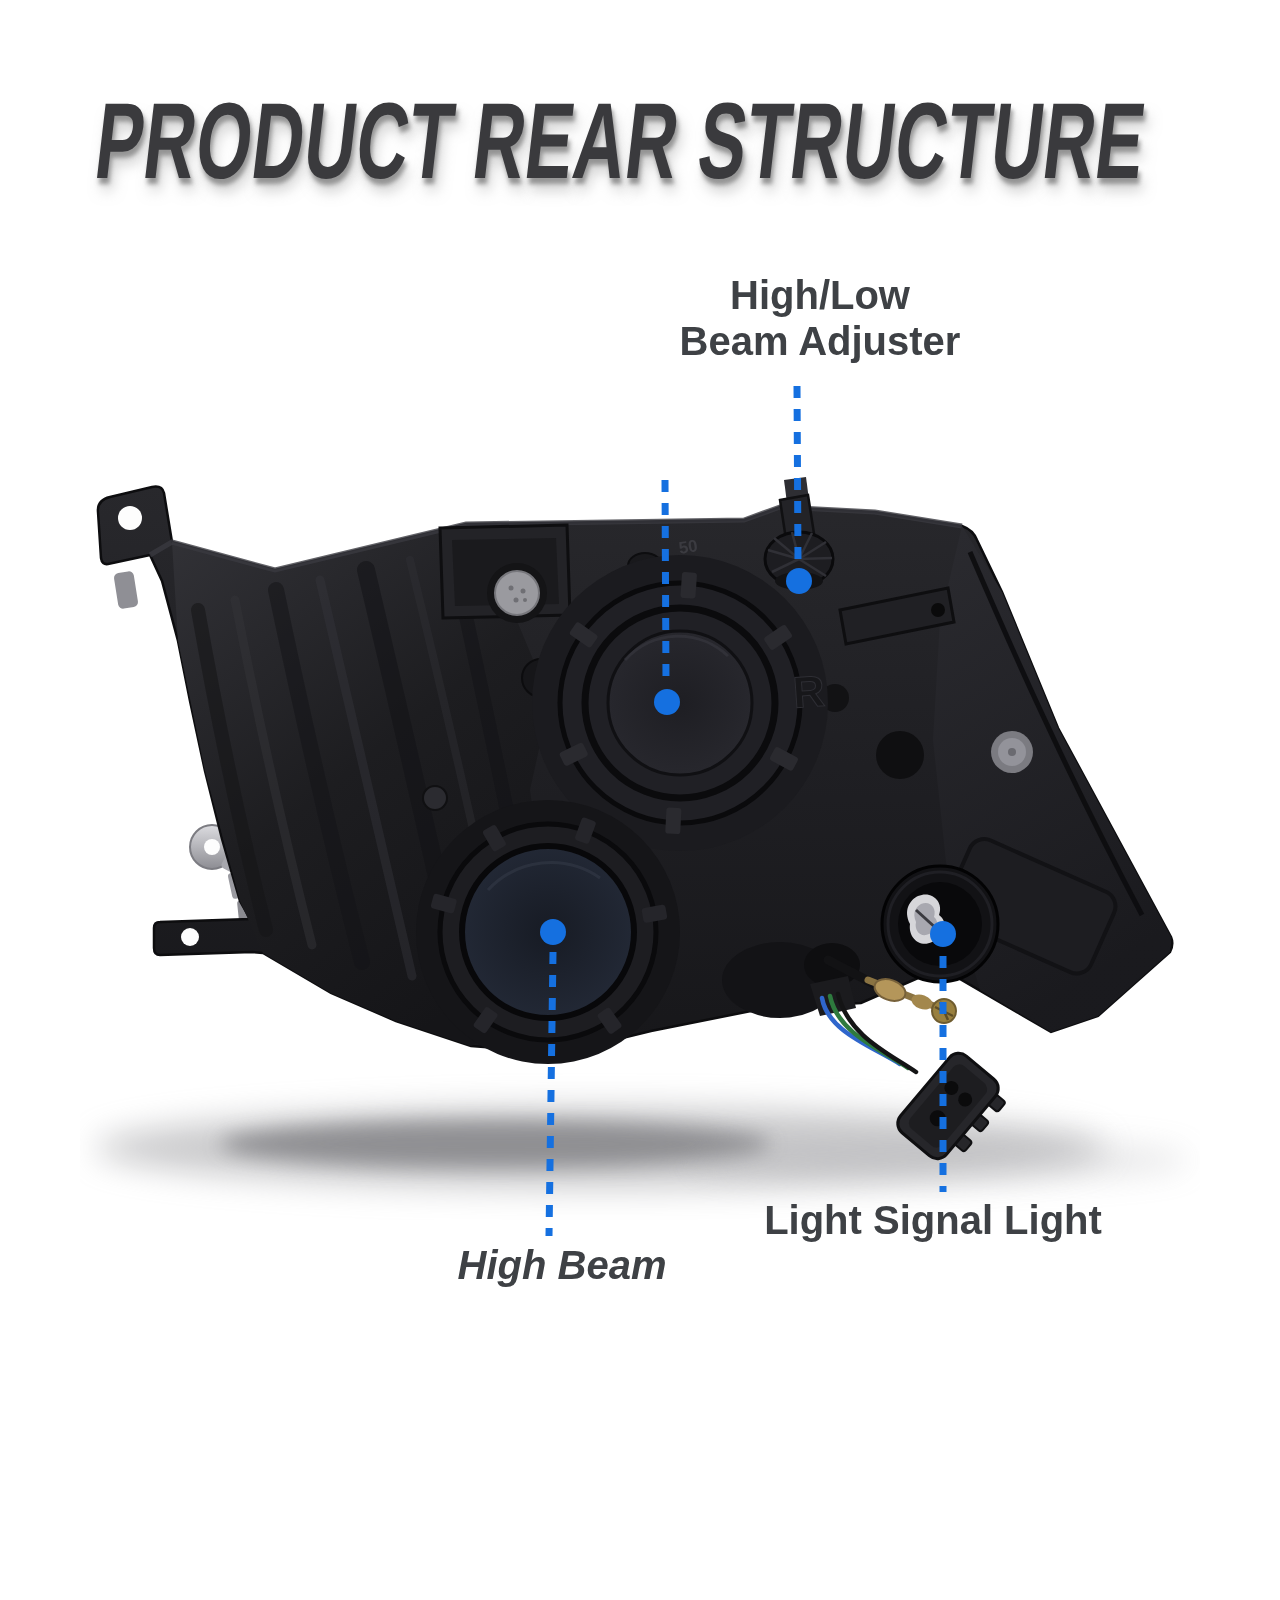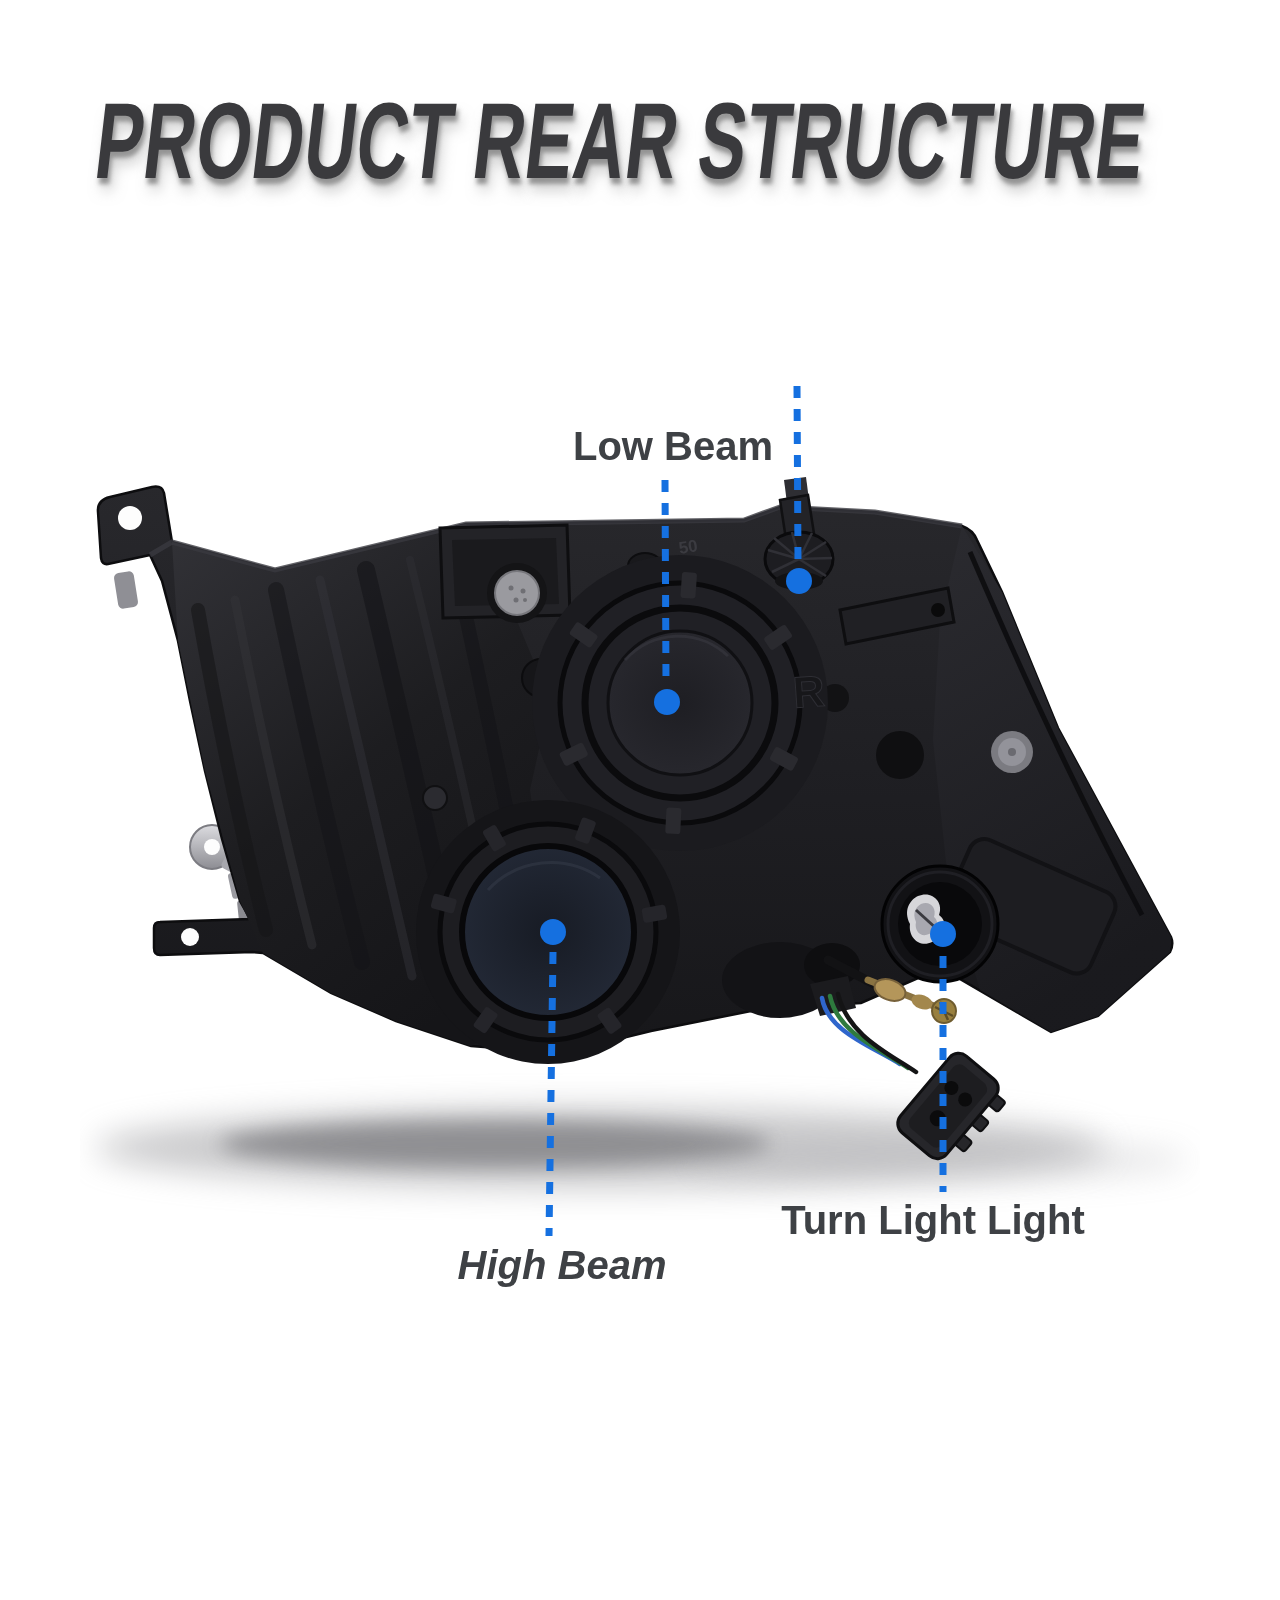--- a/index.html
+++ b/index.html
@@ -252,17 +252,18 @@
     <path class="leader" d="M797 386 L798 562"></path>
     <path class="leader" d="M665 480 L666 682"></path>
     <path class="leader" d="M553 952 L549 1236"></path>
     <path class="leader" d="M943 956 L943 1192"></path>
     <circle class="marker" cx="799" cy="581" r="13"></circle>
     <circle class="marker" cx="667" cy="702" r="13"></circle>
     <circle class="marker" cx="553" cy="932" r="13"></circle>
     <circle class="marker" cx="943" cy="934" r="13"></circle>
   </svg>
 
-  <div class="callout" id="c-low">Low Beam</div>
+  <div class="callout" id="c-adjuster">High/Low
+Beam Adjuster</div>
   <div class="callout" id="c-high">High Beam</div>
-  <div class="callout" id="c-turn">Turn Light Light</div>
+  <div class="callout" id="c-turn">Light Signal Light</div>
 
 </div>
 
 </body></html>

